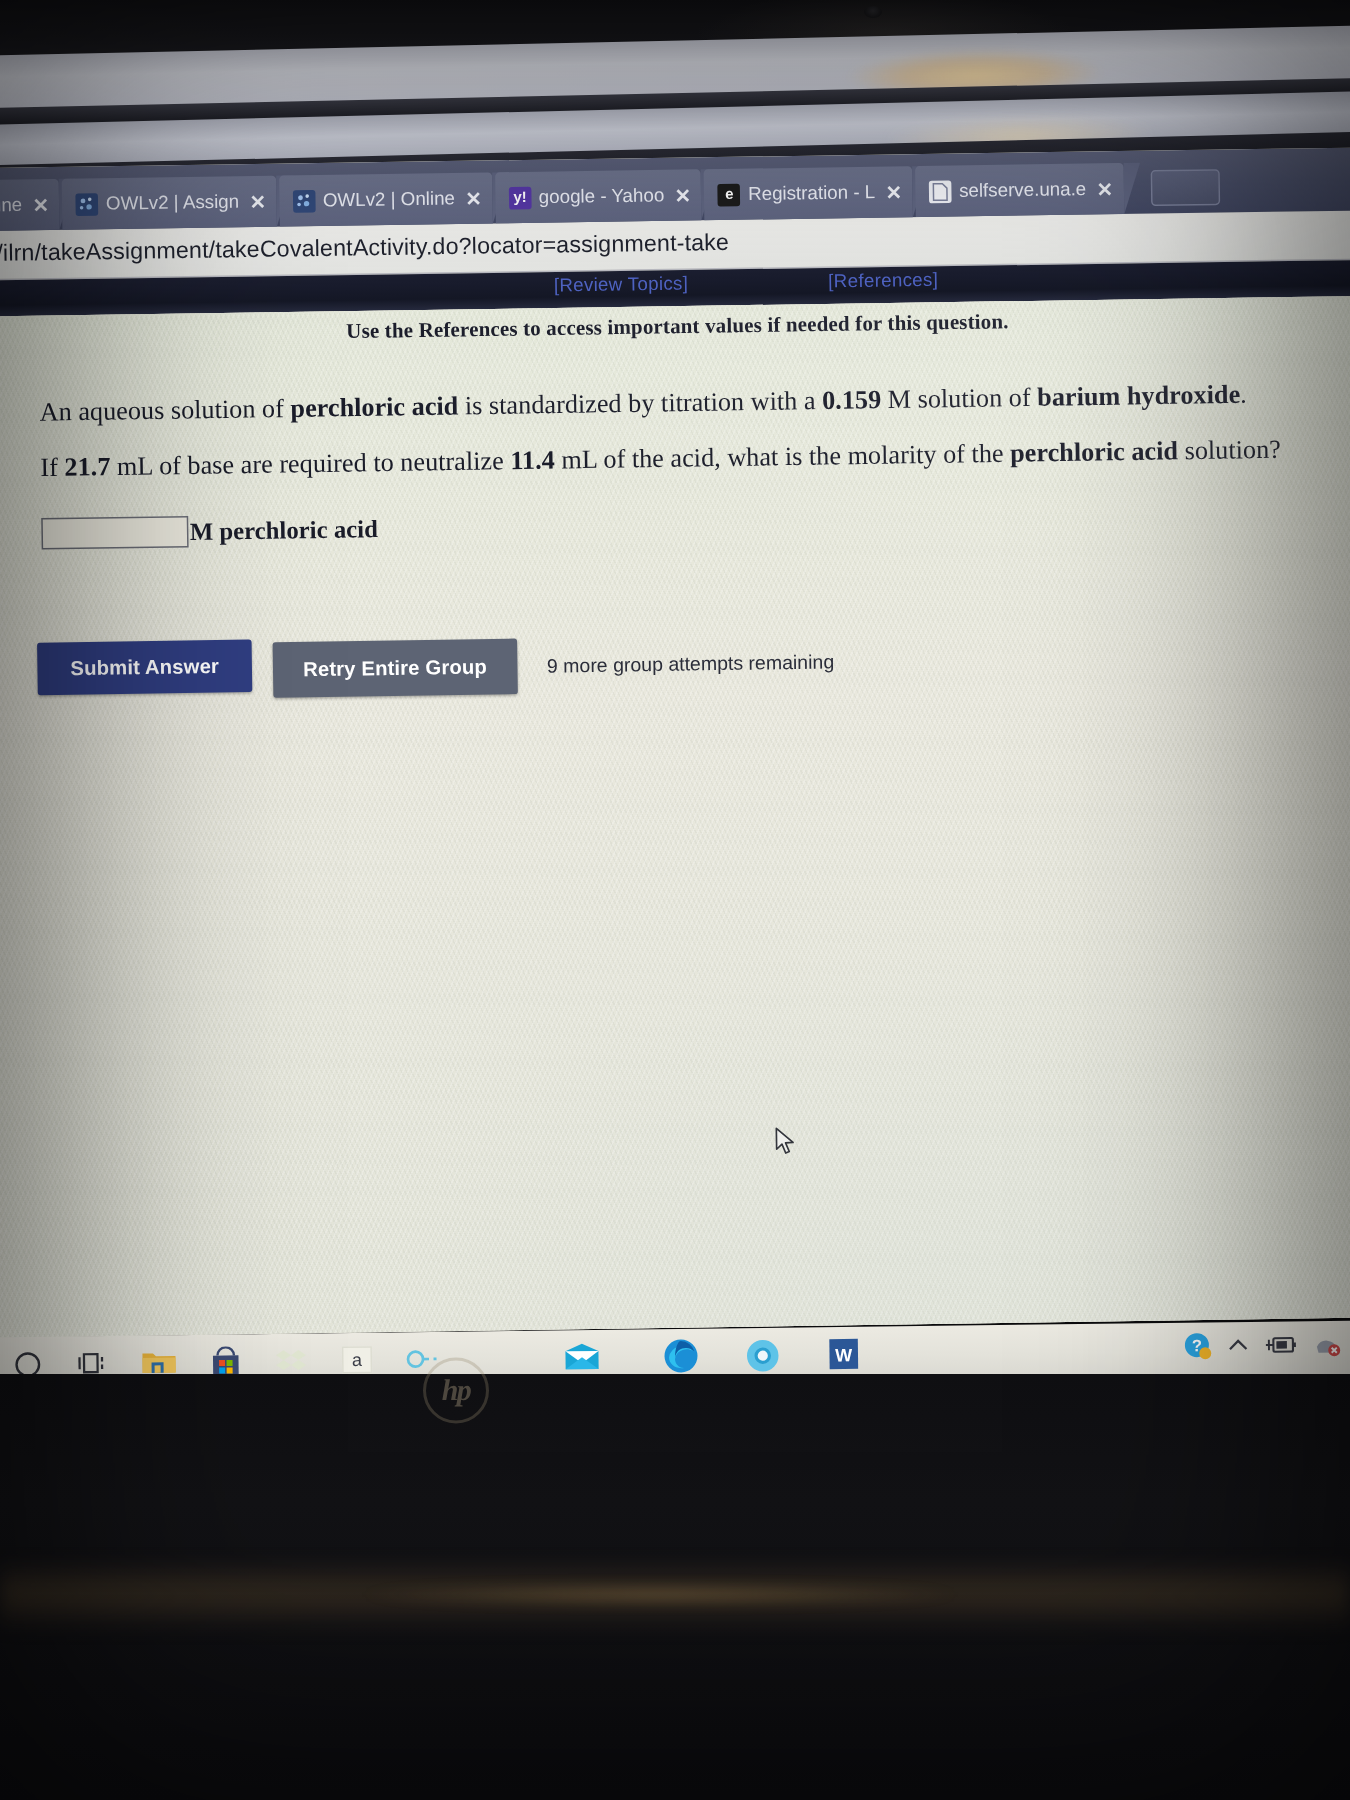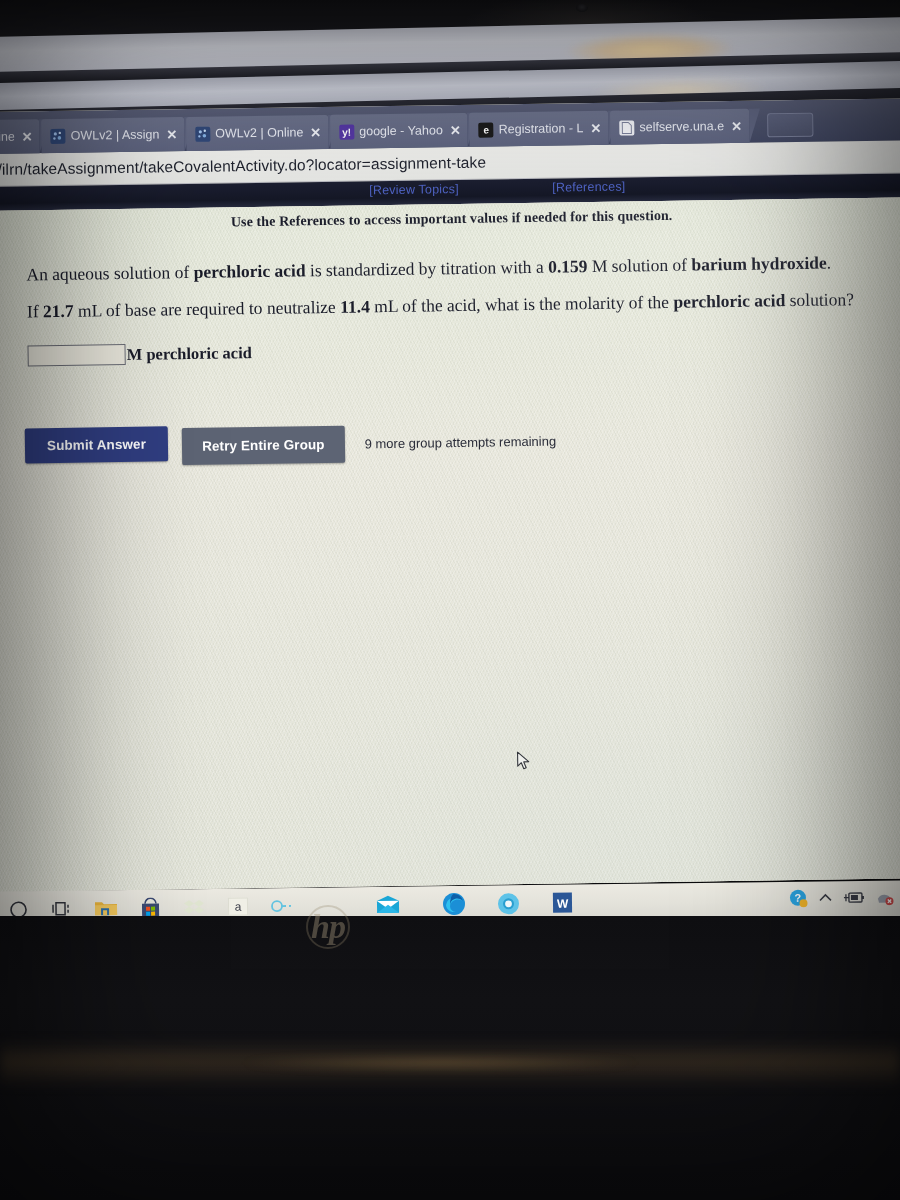--- a/index.html
+++ b/index.html
@@ -290,28 +290,28 @@
     margin-left:auto; display:flex; align-items:center; gap:10px;
     padding-right: 20px;
   }
 
   
   .deck{
     position:absolute; left:0; top:916px; width:900px; height:284px;
     background: linear-gradient(180deg,#0f0f12 0%, #121215 30%, #0d0d10 100%);
   }
   .hp{
-    position:absolute; left:306px; top:905px; width:44px; height:44px;
+    position:absolute; left:282px; top:905px; width:44px; height:44px;
     border-radius:50%;
     border:2px solid rgba(150,135,110,.30);
     color: rgba(165,150,125,.42);
     font-family:"Liberation Serif", serif;
     font-style: italic;
     font-weight: 700;
-    font-size: 34px;
+    font-size: 20px;
     display:flex; align-items:center; justify-content:center;
     letter-spacing:-1px;
     filter: blur(.4px);
   }
   .deck-glow{
     position:absolute; left:0; top:1040px; width:900px; height:48px;
     background: linear-gradient(180deg, rgba(80,62,40,0) 0%, rgba(118,92,56,.34) 45%, rgba(60,48,30,0) 100%);
     filter: blur(6px);
   }
   .deck-glow2{

